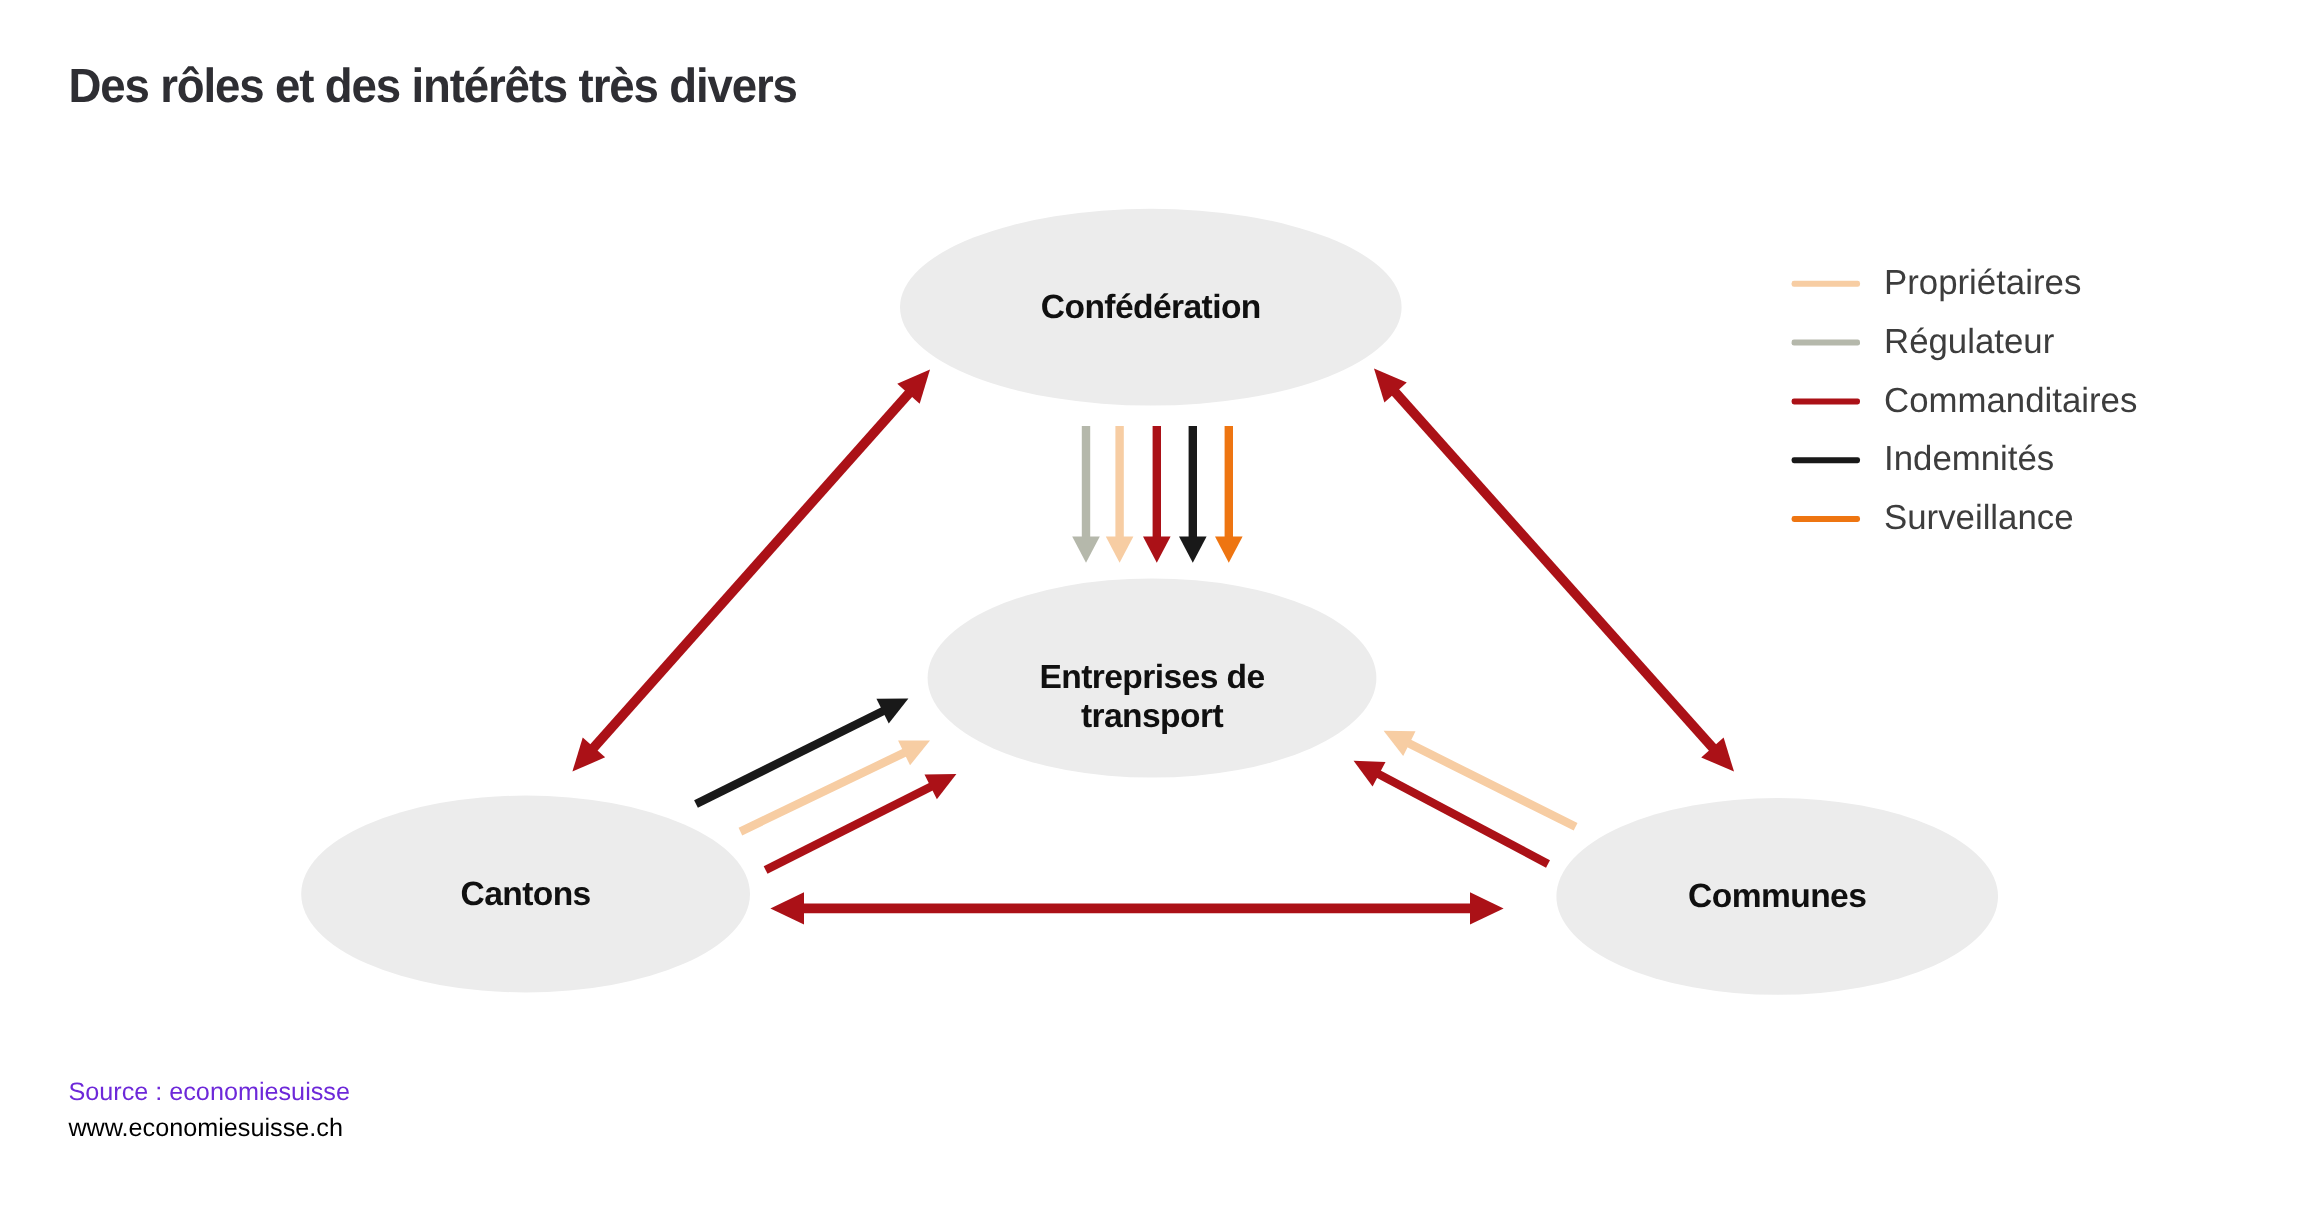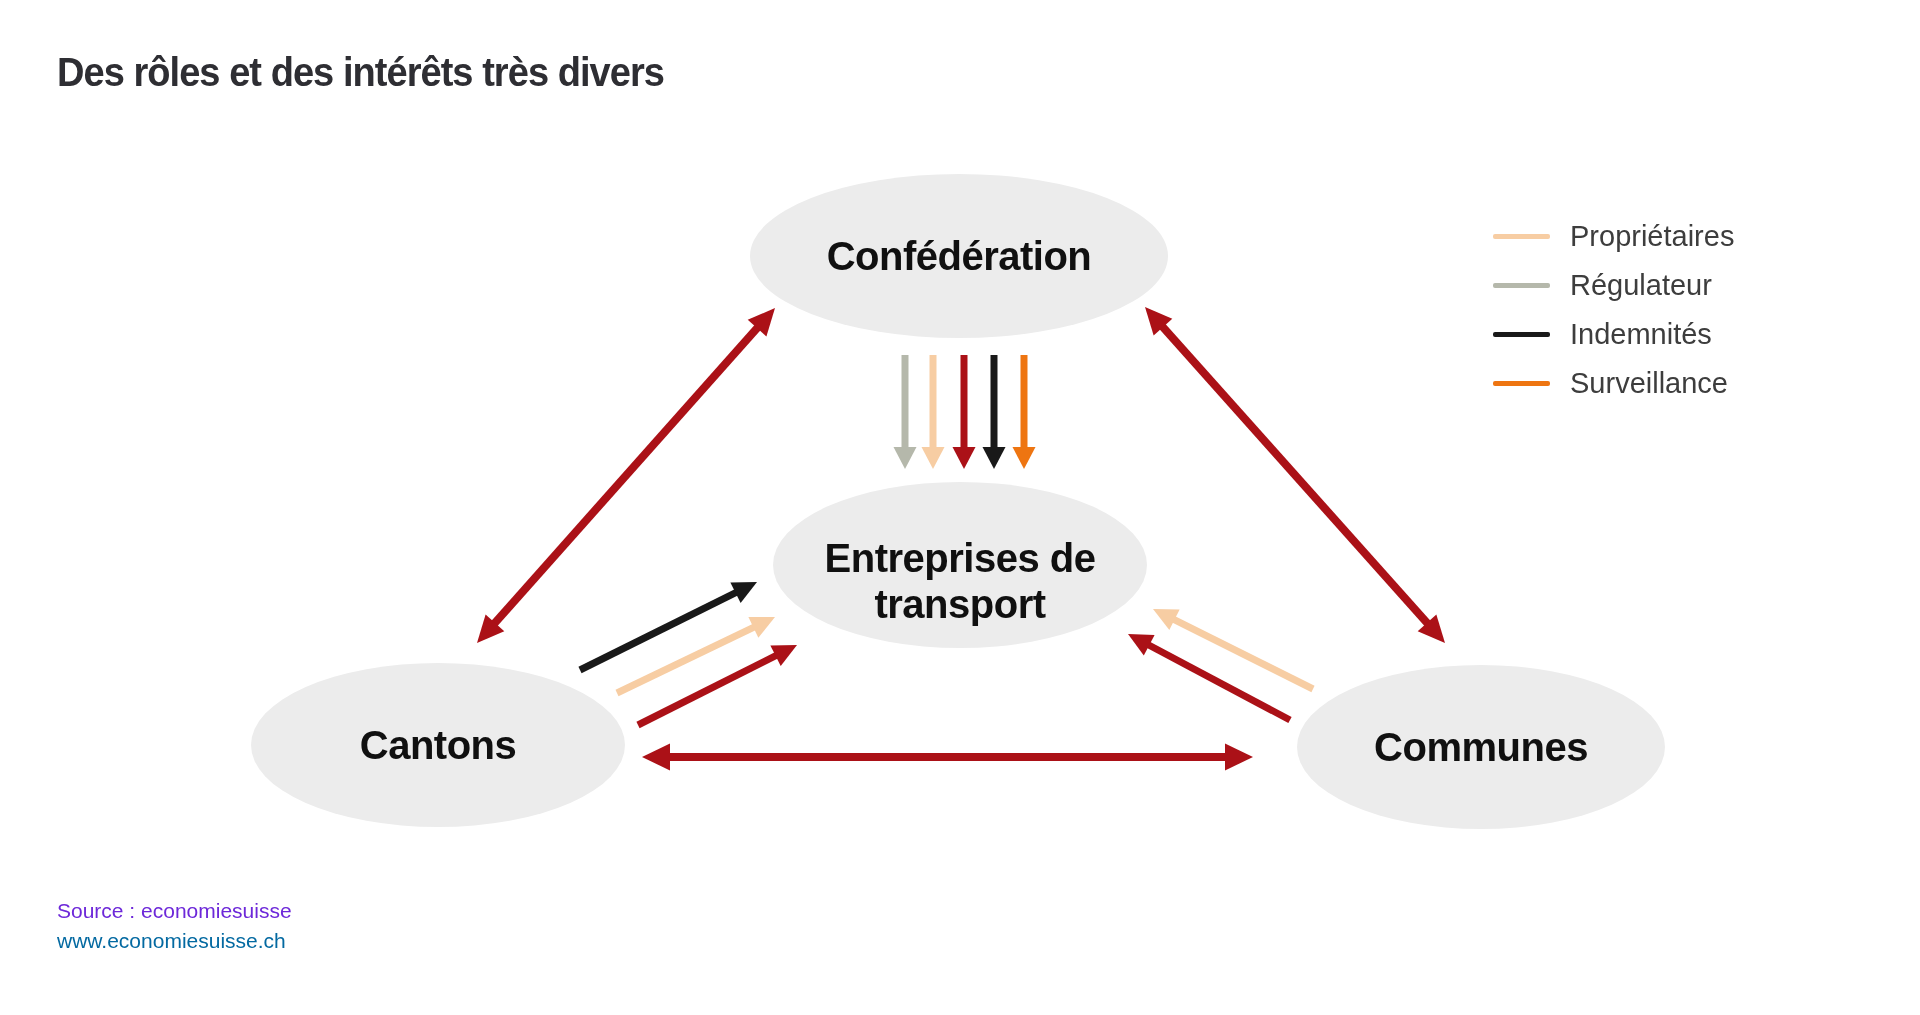--- a/index.html
+++ b/index.html
@@ -11,21 +11,21 @@
     position:absolute;left:57px;top:50px;margin:0;
     font-size:40px;font-weight:700;color:#2e2e33;letter-spacing:-1px;
     transform:scaleX(0.95);transform-origin:left center;white-space:nowrap;
   }
   svg.arrows{position:absolute;left:0;top:0;z-index:3;pointer-events:none;}
   .node{
     position:absolute;z-index:2;background:#ececec;border-radius:50%;
     display:flex;align-items:center;justify-content:center;text-align:center;
   }
   .node span{
-    font-size:40px;font-weight:700;color:#101010;letter-spacing:-0.5px;line-height:1.15;
+    font-size:28px;font-weight:700;color:#101010;letter-spacing:-0.5px;line-height:1.15;
   }
   .node-confederation{left:750px;top:174px;width:418px;height:164px;}
   .node-entreprises{left:773px;top:482px;width:374px;height:166px;}
   .node-entreprises span{width:280px;margin-top:31px;}
   .node-cantons{left:251px;top:663px;width:374px;height:164px;}
   .node-communes{left:1297px;top:665px;width:368px;height:164px;}
   .legend{position:absolute;left:1493px;top:212px;z-index:4;}
   .legend-item{display:flex;align-items:center;height:49px;}
   .legend-swatch{width:57px;height:5px;border-radius:2px;margin-right:20px;flex:0 0 auto;}
   .legend-label{font-size:29px;color:#3d3d3d;white-space:nowrap;}
@@ -89,30 +89,34 @@
     <div class="legend-item">
       <span class="legend-swatch" style="background: rgb(247, 205, 163);"></span>
       <span class="legend-label">Propriétaires</span>
     </div>
 
     <div class="legend-item">
       <span class="legend-swatch" style="background: rgb(181, 184, 171);"></span>
       <span class="legend-label">Régulateur</span>
     </div>
 
+    <div class="legend-item">
+      <span class="legend-swatch" style="background: rgb(171, 17, 23);"></span>
+      <span class="legend-label">Commanditaires</span>
+    </div>
 
     <div class="legend-item">
       <span class="legend-swatch" style="background: rgb(25, 25, 25);"></span>
       <span class="legend-label">Indemnités</span>
     </div>
 
     <div class="legend-item">
       <span class="legend-swatch" style="background: rgb(238, 117, 17);"></span>
       <span class="legend-label">Surveillance</span>
     </div>
   </div>
 
   <div class="source">
     <div class="source-line">Source : economiesuisse</div>
-    <a class="source-link" style="color: #0369a1;">www.economiesuisse.ch</a>
+    <a class="source-link" style="color: #000000;">www.economiesuisse.ch</a>
   </div>
 
 </div>
 
 </body></html>

